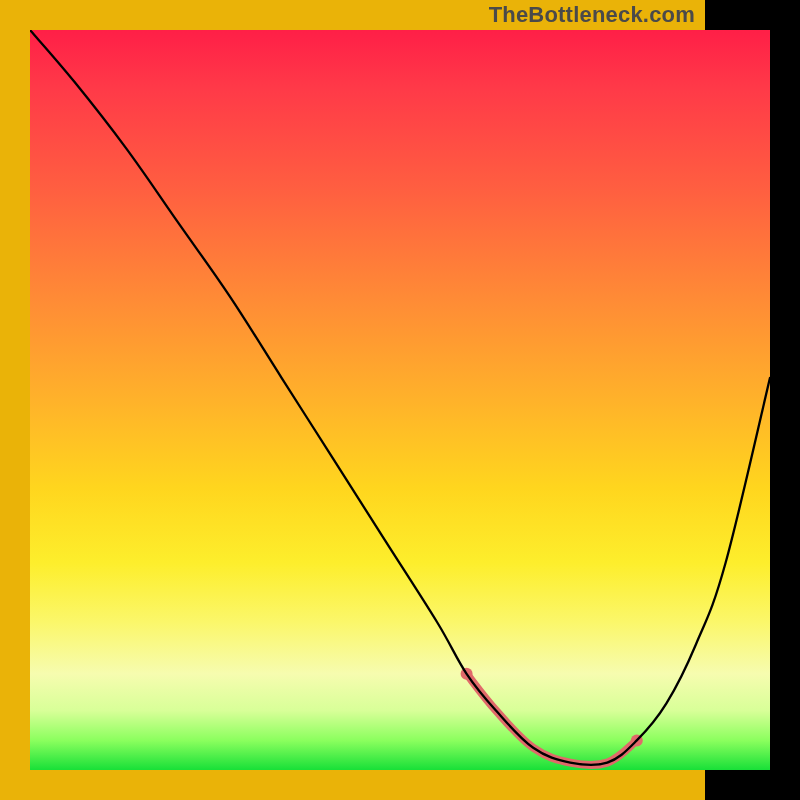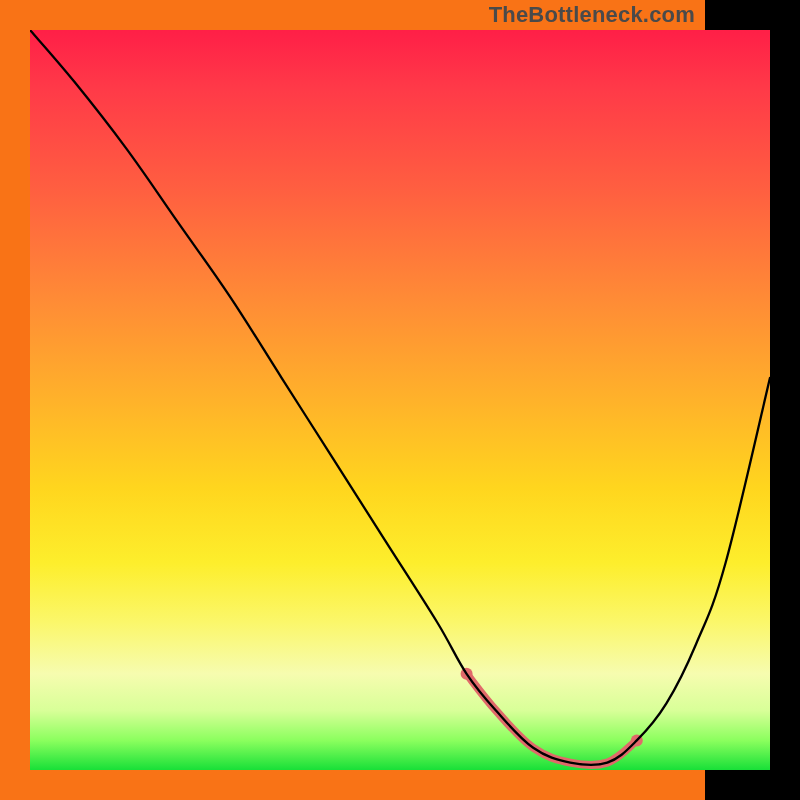--- a/index.html
+++ b/index.html
@@ -8,21 +8,21 @@
     width: 800px;
     height: 800px;
     background: #000000;
     overflow: hidden;
     font-family: Arial, Helvetica, sans-serif;
   }
   .frame {
     position: relative;
     width: 705px;
     height: 800px;
-    background: #f97316;
+    background: #eab308;
   }
   .attribution {
     position: absolute;
     top: 2px;
     right: 10px;
     color: #4a4a4a;
     font-size: 22px;
     font-weight: bold;
     letter-spacing: 0.2px;
     z-index: 30;

